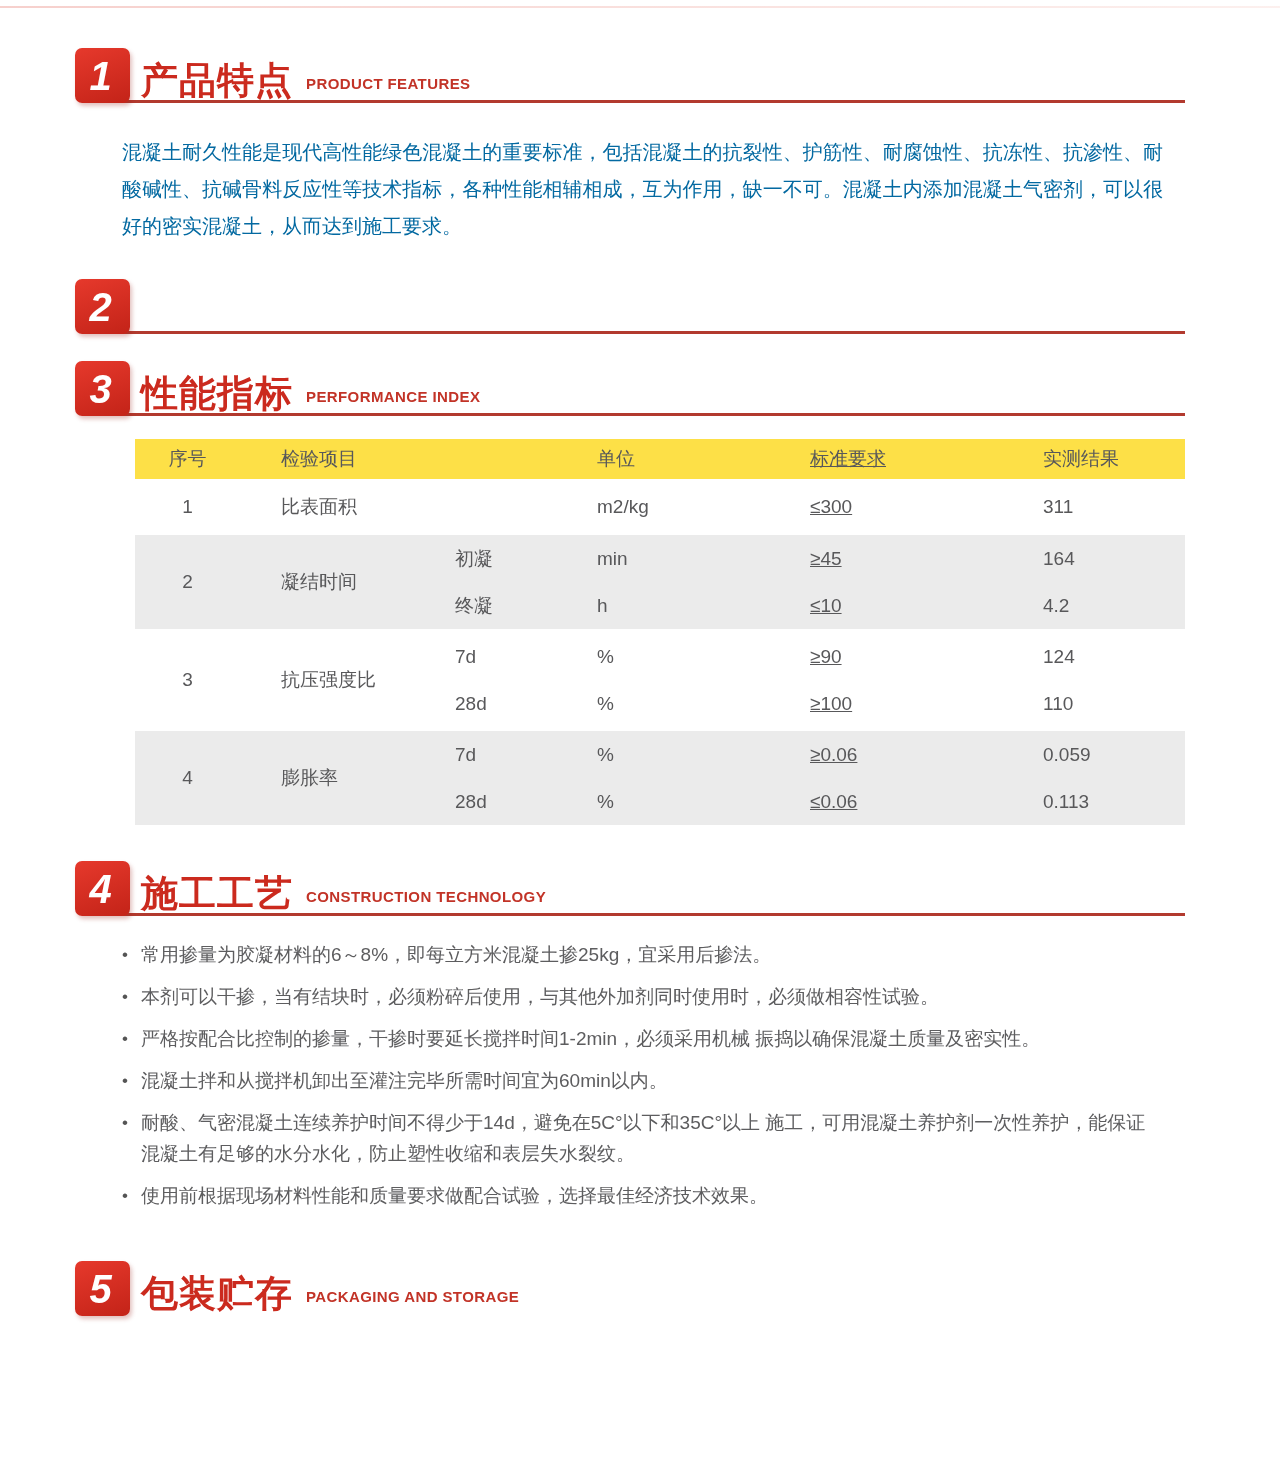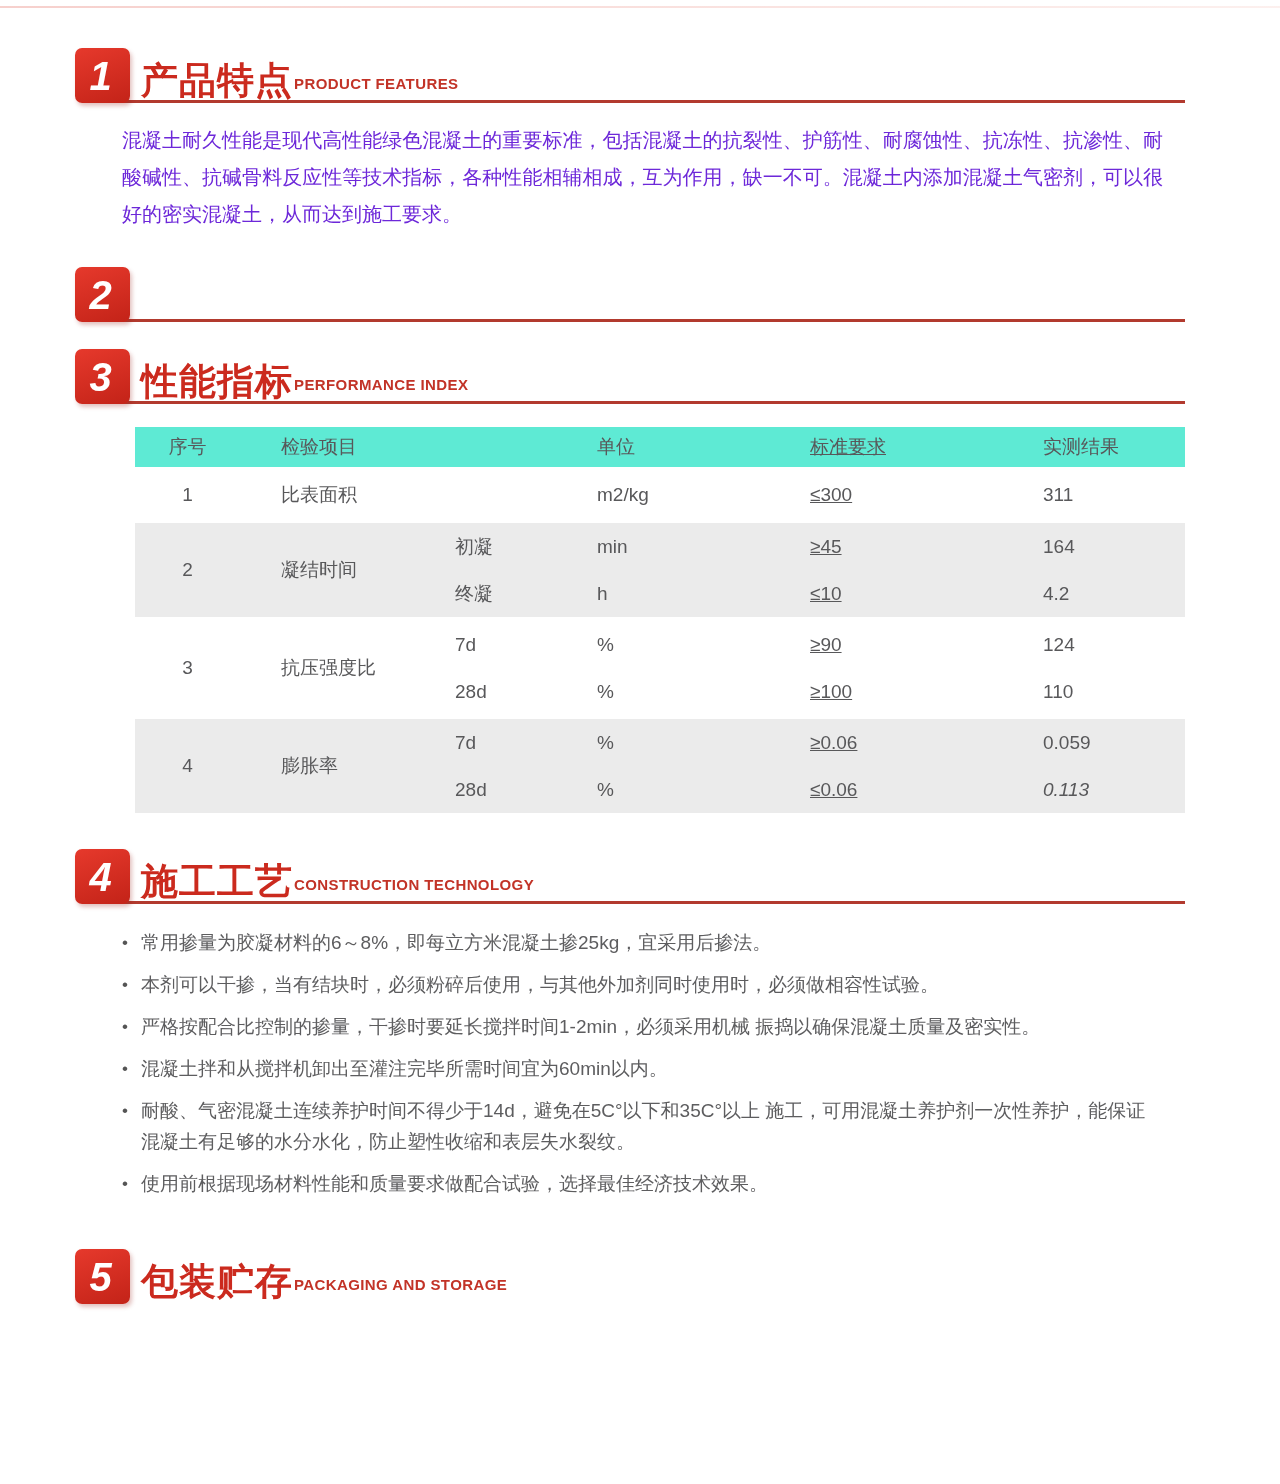--- a/index.html
+++ b/index.html
@@ -12,39 +12,39 @@
   
   .sec{position:relative;}
   .sec-head{position:relative;height:58px;}
   .head-line{position:absolute;left:46px;right:0;bottom:3px;height:3px;background:#b23a2e;}
   .num-badge{position:absolute;left:0;top:0;width:55px;height:55px;
              background:linear-gradient(160deg,#e6392c,#c32318);border-radius:7px;
              display:flex;align-items:center;justify-content:center;z-index:2;
              box-shadow:2px 3px 4px rgba(150,30,20,0.28);}
   .num-badge span{color:#ffffff;font-size:40px;font-weight:bold;font-style:italic;line-height:1;
                   transform:translateX(-2px);}
-  .titles{position:absolute;left:66px;bottom:7px;display:flex;align-items:flex-end;gap:1px;z-index:1;white-space:nowrap;}
+  .titles{position:absolute;left:66px;bottom:7px;display:flex;align-items:flex-end;gap:13px;z-index:1;white-space:nowrap;}
   .t-zh{color:#cb2a1e;font-size:37px;font-weight:bold;line-height:1;letter-spacing:1px;}
   .t-en{color:#c23327;font-size:15px;font-weight:bold;line-height:1;padding-bottom:8px;letter-spacing:0.4px;}
 
   
-  .para{color:#6d28d9;font-size:20px;line-height:37px;text-align:justify;margin:16px 22px 0 47px;}
+  .para{color:#0369a1;font-size:20px;line-height:37px;text-align:justify;margin:28px 22px 0 47px;}
 
   
   .blist{list-style:none;margin:20px 30px 0 45px;padding:0;}
   .blist li{position:relative;padding-left:21px;margin-bottom:11px;
             font-size:19px;line-height:31px;color:#5d5d5f;}
   .blist li::before{content:"\2022";position:absolute;left:2px;top:0;color:#555;font-size:17px;}
 
   
   .ptable{margin:20px 0 0 60px;}
   .trow{display:grid;grid-template-columns:105px 190px 145px 215px 235px 1fr;
         background:#ffffff;margin-bottom:4px;font-size:19px;color:#58585a;align-items:center;}
   .trow.shaded{background:#ebebeb;}
-  .trow.thead{background:#5eead4;}
+  .trow.thead{background:#fde047;}
   .cell{box-sizing:border-box;}
   .c1{grid-column:1;justify-self:center;text-align:center;}
   .c2{grid-column:2;padding-left:41px;}
   .c3{grid-column:3;padding-left:25px;}
   .c4{grid-column:4;padding-left:22px;}
   .c5{grid-column:5;padding-left:20px;text-decoration:underline;}
   .c6{grid-column:6;padding-left:18px;}
 
   
   .sec-2{margin-top:34px;}
@@ -135,21 +135,21 @@
         <div class="trow shaded" style="grid-auto-rows: 47px;">
           <div class="cell c1" style="grid-row: 1 / span 2;">4</div>
           <div class="cell c2" style="grid-row: 1 / span 2;">膨胀率</div>
           <div class="cell c3" style="grid-row: 1;">7d</div>
           <div class="cell c4" style="grid-row: 1;">%</div>
           <div class="cell c5" style="grid-row: 1;">≥0.06</div>
           <div class="cell c6" style="grid-row: 1;">0.059</div>
           <div class="cell c3" style="grid-row: 2;">28d</div>
           <div class="cell c4" style="grid-row: 2;">%</div>
           <div class="cell c5" style="grid-row: 2;">≤0.06</div>
-          <div class="cell c6" style="grid-row: 2; font-style: italic;">0.113</div>
+          <div class="cell c6" style="grid-row: 2;">0.113</div>
         </div>
       </div>
   </section>
 
   <section class="sec sec-4">
     <header class="sec-head">
       <div class="head-line"></div>
       <div class="num-badge">
         <span>4</span>
       </div>

